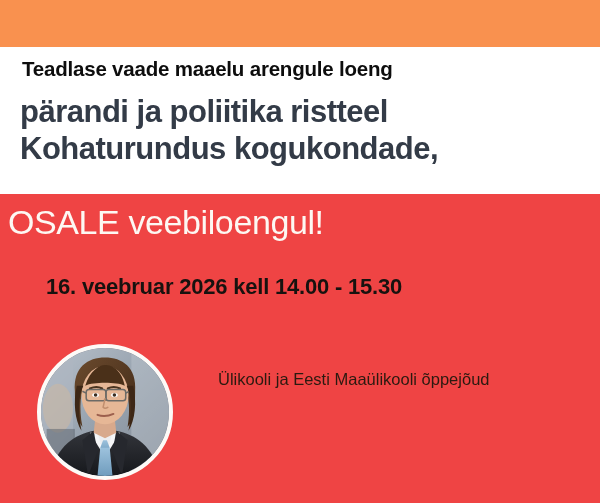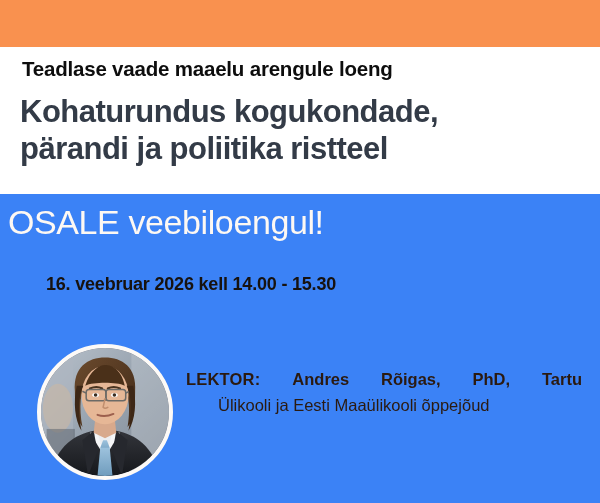--- a/index.html
+++ b/index.html
@@ -9,21 +9,21 @@
   }
   body {
     font-family: "Liberation Sans", sans-serif;
     background: #ffffff;
   }
   .poster {
     position: relative;
     width: 600px;
     height: 503px;
     overflow: hidden;
-    background: #3b82f6;
+    background: #ef4444;
   }
 
   
   .band-top {
     position: absolute;
     left: 0;
     top: 0;
     width: 600px;
     height: 47px;
     background: #F9914F;
@@ -80,21 +80,21 @@
     letter-spacing: -0.4px;
     line-height: 1.1;
     white-space: nowrap;
   }
 
   .datetime {
     position: absolute;
     left: 46px;
     top: 274px;
     width: 540px;
-    font-size: 18px;
+    font-size: 22px;
     font-weight: 600;
     color: #17120f;
     letter-spacing: -0.2px;
     line-height: 1.2;
     white-space: nowrap;
   }
 
   
   .avatar {
     position: absolute;
@@ -153,22 +153,22 @@
 
 <div class="poster">
 
   <div class="band-top"></div>
 
   <div class="panel-white"></div>
 
   <div class="eyebrow">Teadlase vaade maaelu arengule loeng</div>
 
   <div class="headline">
+    <span class="ln">pärandi ja poliitika ristteel</span>
     <span class="ln">Kohaturundus kogukondade,</span>
-    <span class="ln">pärandi ja poliitika ristteel</span>
   </div>
 
   <div class="cta">OSALE veebiloengul!</div>
 
   <div class="datetime">16. veebruar 2026 kell 14.00 - 15.30</div>
 
   <div class="avatar">
     <div class="photo">
       <svg viewBox="0 0 136 136" preserveAspectRatio="xMidYMid slice" aria-hidden="true">
         <defs>
@@ -235,17 +235,16 @@
         <path d="M68 54 L66 63 Q68 65 71 63" stroke="#c08e6e" stroke-width="1.6" fill="none" stroke-linecap="round"></path>
         <path d="M60 71 Q68 74 77 70" stroke="#9c5f4d" stroke-width="2" fill="none" stroke-linecap="round"></path>
 
         <path d="M38 40 C34 58 36 76 43 88 C39 66 40 50 45 40 Z" fill="#3d2716"></path>
         <path d="M98 40 C102 58 100 76 93 88 C97 66 96 50 91 40 Z" fill="#3d2716"></path>
       </svg>
     </div>
   </div>
 
   <div class="lecturer">
-    <span class="l1"><span class="lbl">LEKTOR:</span> <span class="nm">Andres Rõigas,</span> <span class="nm">PhD,</span> <span class="nm">Tartu</span></span>
     <span class="l2">Ülikooli ja Eesti Maaülikooli õppejõud</span>
   </div>
 
 </div>
 
 </body></html>

